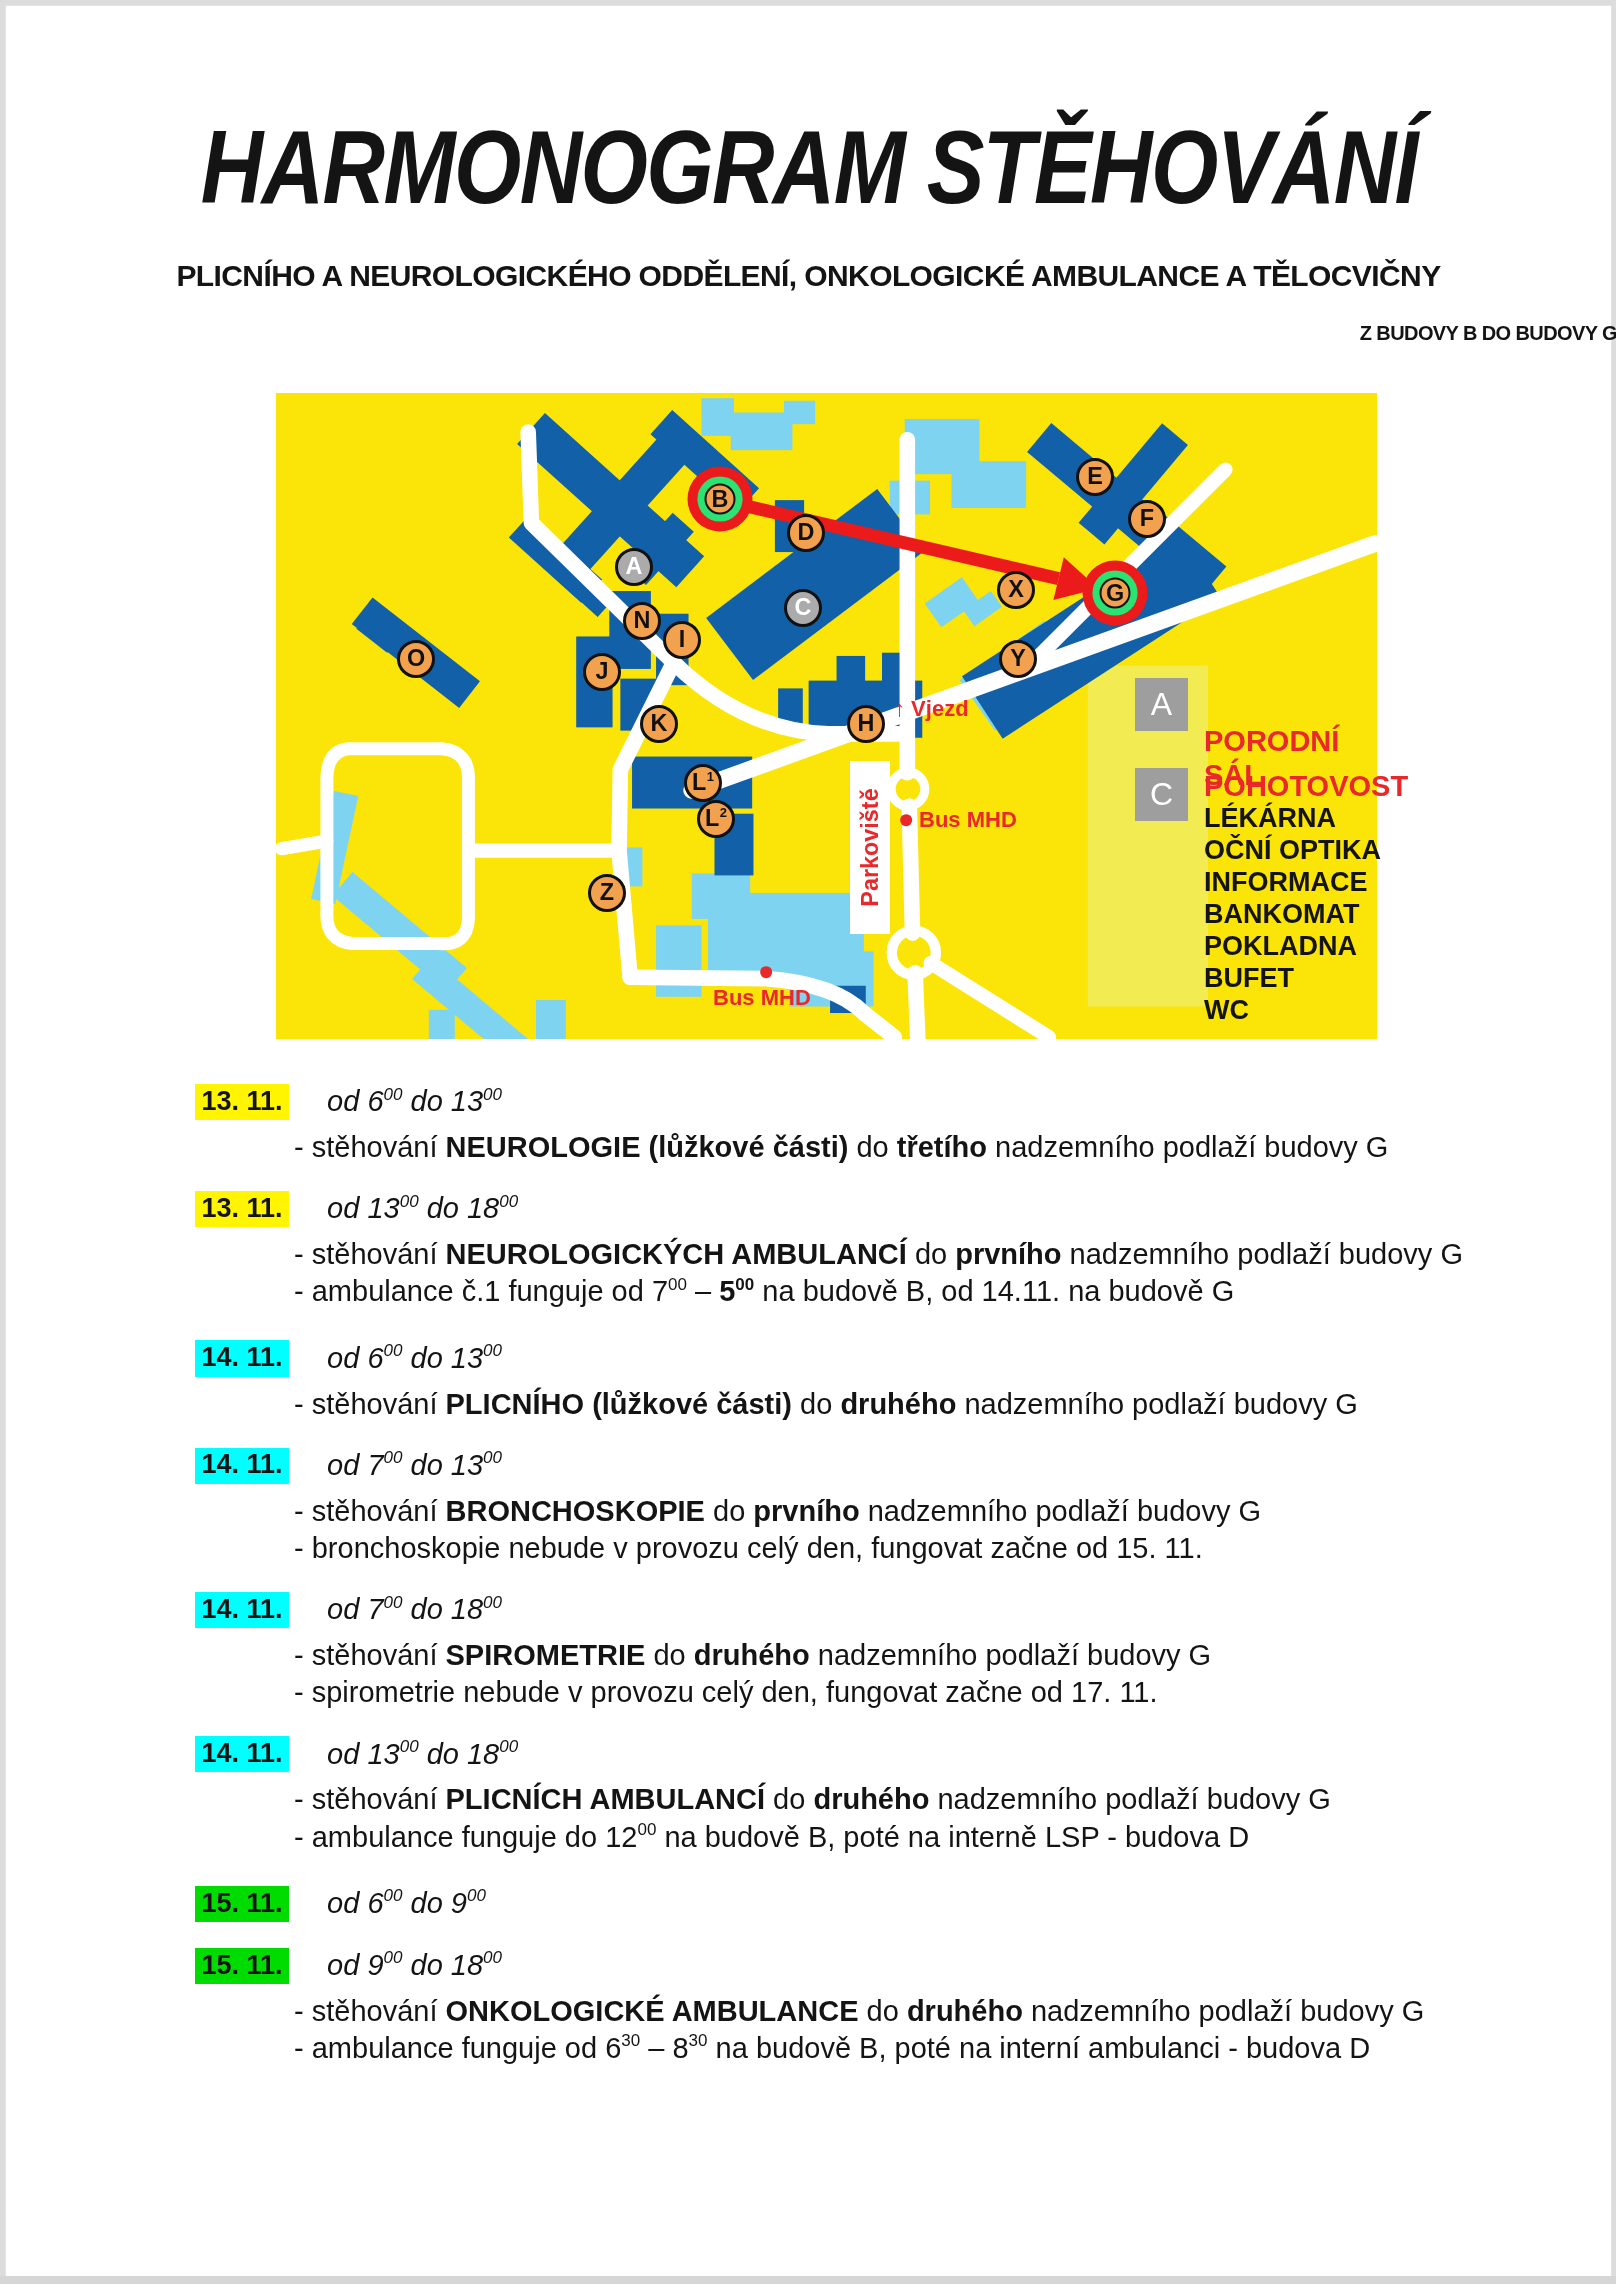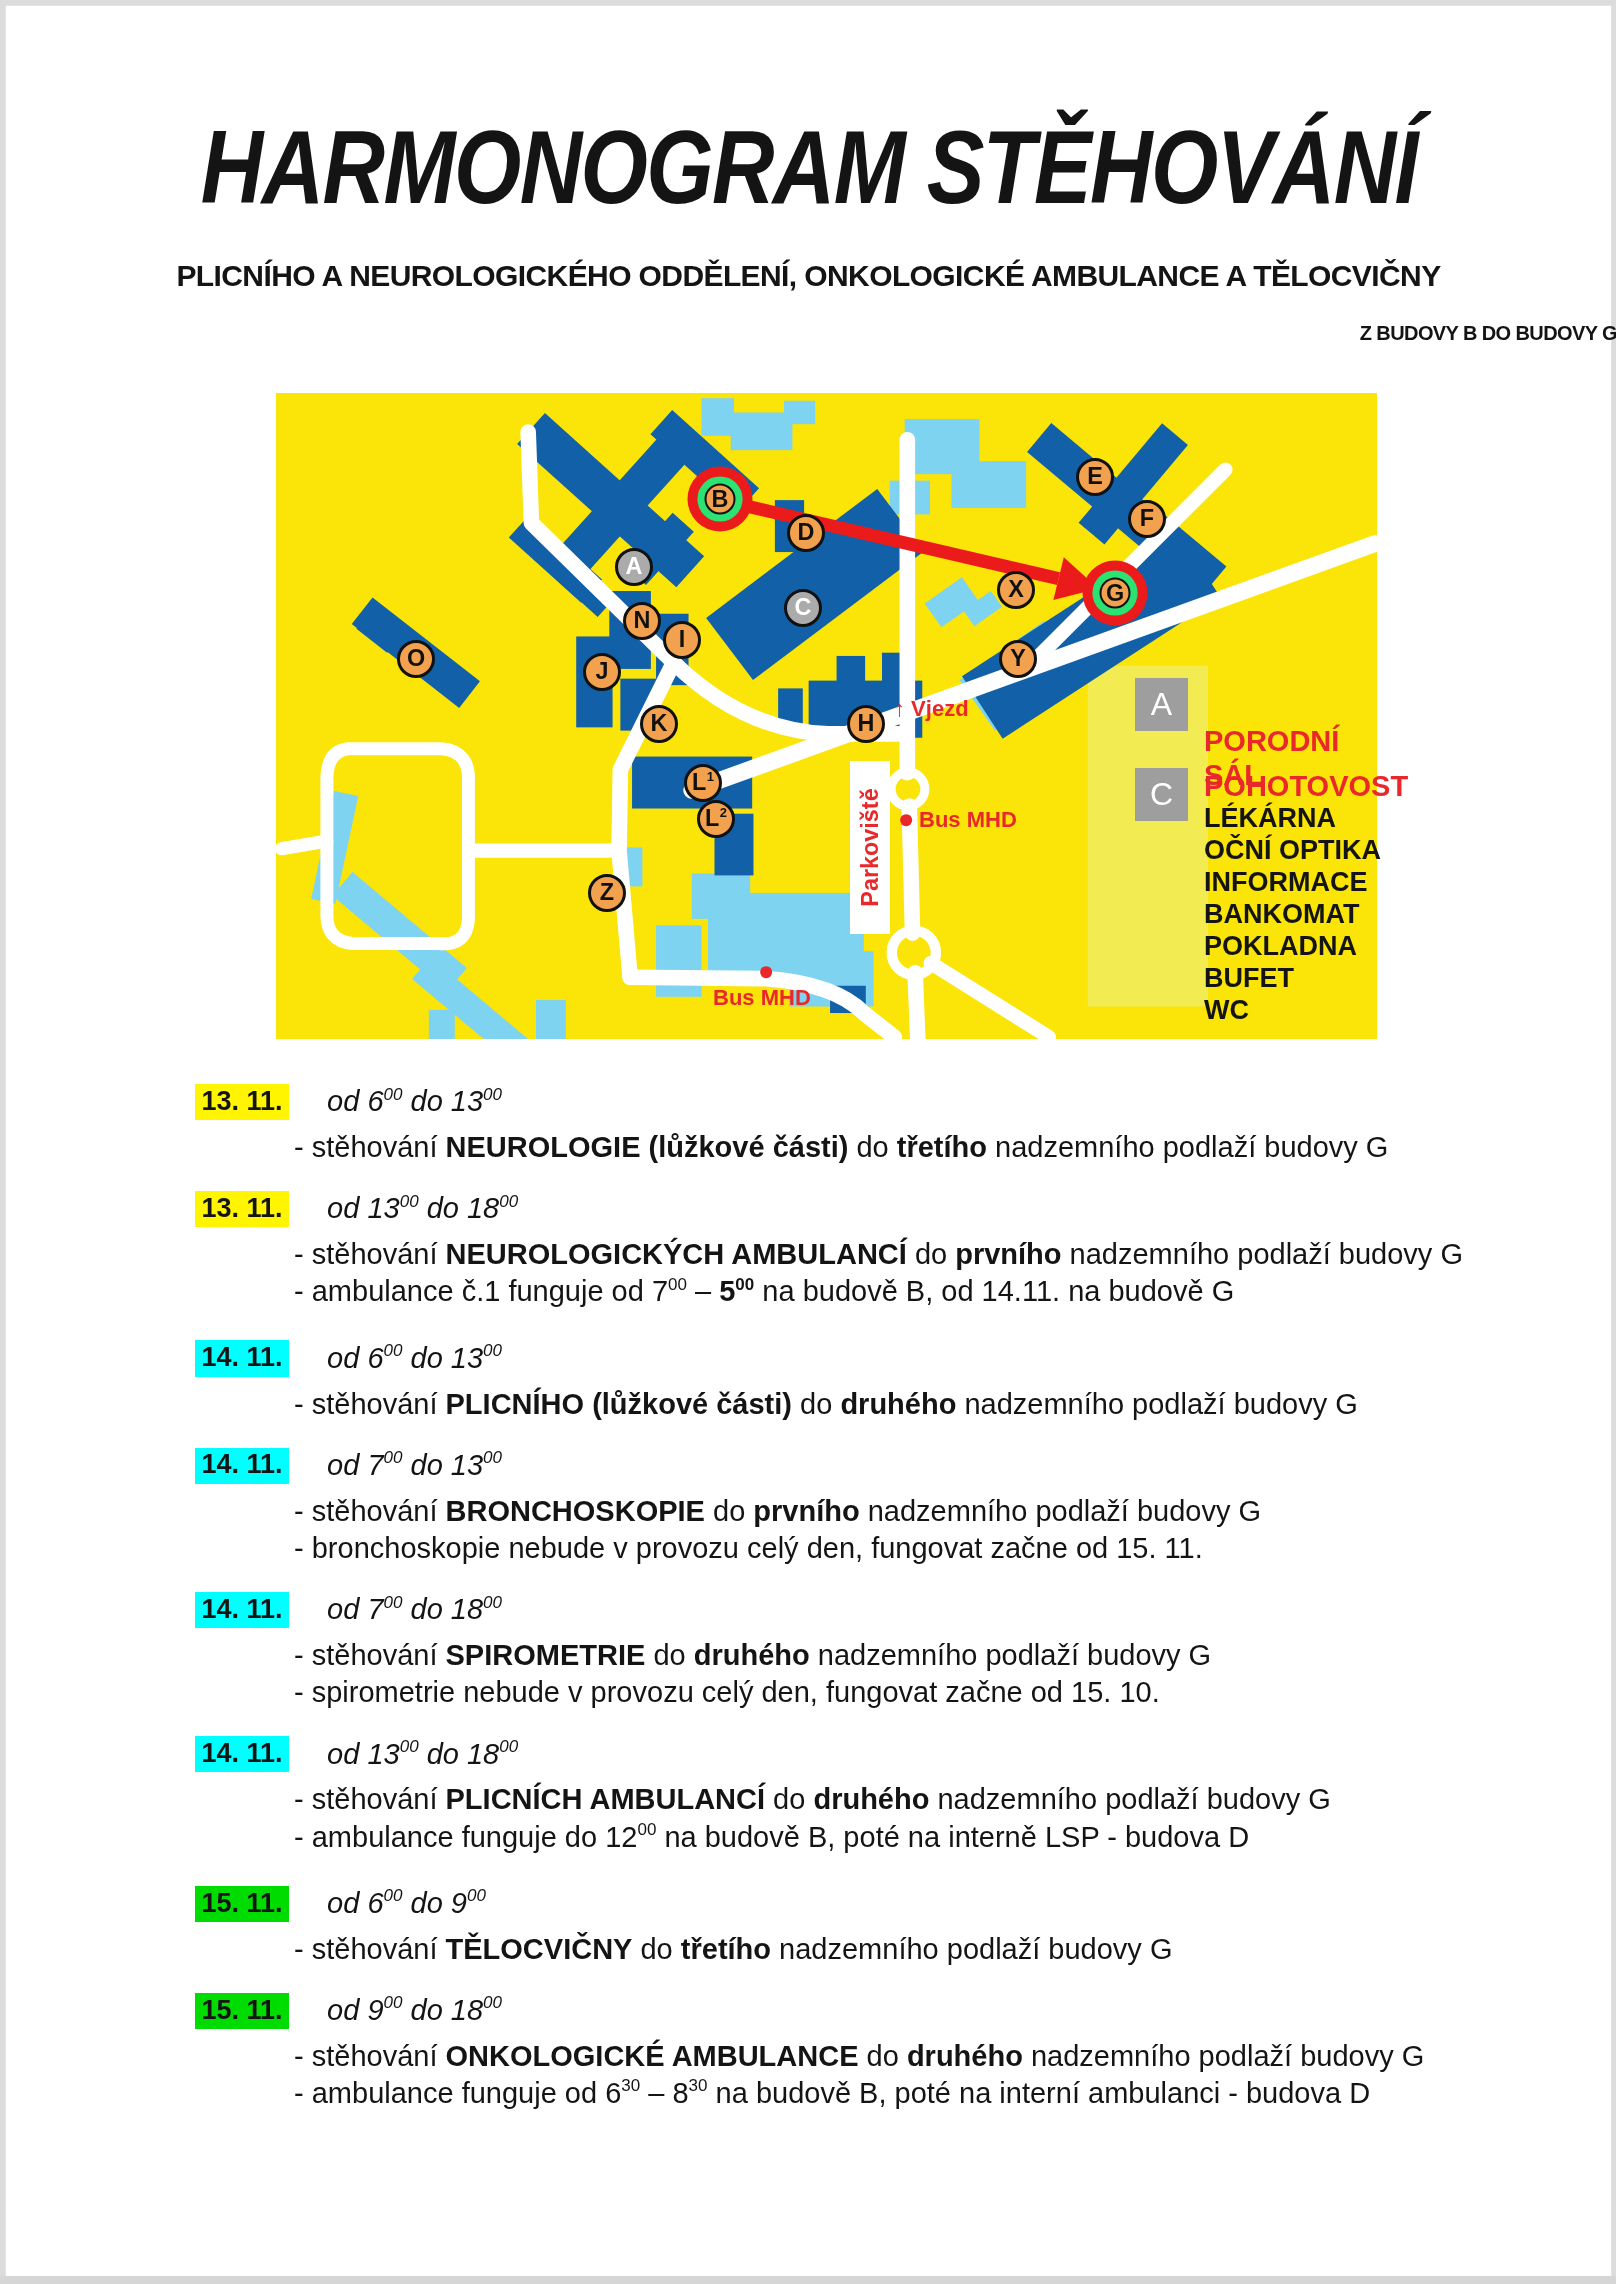--- a/index.html
+++ b/index.html
@@ -295,36 +295,35 @@
         </div>
         <div class="line"><span class="">- stěhování </span><span class="b">BRONCHOSKOPIE</span><span class=""> do </span><span class="b">prvního</span><span class=""> nadzemního podlaží budovy G</span></div>
         <div class="line"><span class="">- bronchoskopie nebude v provozu celý den, fungovat začne od 15. 11.</span></div>
       </div>
       <div class="entry">
         <div class="entry-head">
           <span class="chip" style="background: rgb(0, 255, 255);">14. 11.</span>
           <span class="time"><span class="">od 7</span><span class="sup ">00</span><span class=""> do 18</span><span class="sup ">00</span></span>
         </div>
         <div class="line"><span class="">- stěhování </span><span class="b">SPIROMETRIE</span><span class=""> do </span><span class="b">druhého</span><span class=""> nadzemního podlaží budovy G</span></div>
-        <div class="line"><span class="">- spirometrie nebude v provozu celý den, fungovat začne od 15. 10.</span></div>
+        <div class="line"><span class="">- spirometrie nebude v provozu celý den, fungovat začne od 17. 11.</span></div>
       </div>
       <div class="entry">
         <div class="entry-head">
           <span class="chip" style="background: rgb(0, 255, 255);">14. 11.</span>
           <span class="time"><span class="">od 13</span><span class="sup ">00</span><span class=""> do 18</span><span class="sup ">00</span></span>
         </div>
         <div class="line"><span class="">- stěhování </span><span class="b">PLICNÍCH AMBULANCÍ</span><span class=""> do </span><span class="b">druhého</span><span class=""> nadzemního podlaží budovy G</span></div>
         <div class="line"><span class="">- ambulance funguje do 12</span><span class="sup ">00</span><span class=""> na budově B, poté na interně LSP - budova D</span></div>
       </div>
       <div class="entry">
         <div class="entry-head">
           <span class="chip" style="background: rgb(0, 220, 0);">15. 11.</span>
           <span class="time"><span class="">od 6</span><span class="sup ">00</span><span class=""> do 9</span><span class="sup ">00</span></span>
         </div>
-        <div class="line"><span class="">- stěhování </span><span class="b">TĚLOCVIČNY</span><span class=""> do </span><span class="b">třetího</span><span class=""> nadzemního podlaží budovy G</span></div>
       </div>
       <div class="entry">
         <div class="entry-head">
           <span class="chip" style="background: rgb(0, 220, 0);">15. 11.</span>
           <span class="time"><span class="">od 9</span><span class="sup ">00</span><span class=""> do 18</span><span class="sup ">00</span></span>
         </div>
         <div class="line"><span class="">- stěhování </span><span class="b">ONKOLOGICKÉ AMBULANCE</span><span class=""> do </span><span class="b">druhého</span><span class=""> nadzemního podlaží budovy G</span></div>
         <div class="line"><span class="">- ambulance funguje od 6</span><span class="sup ">30</span><span class=""> – 8</span><span class="sup ">30</span><span class=""> na budově B, poté na interní ambulanci - budova D</span></div>
       </div>
     </div>

